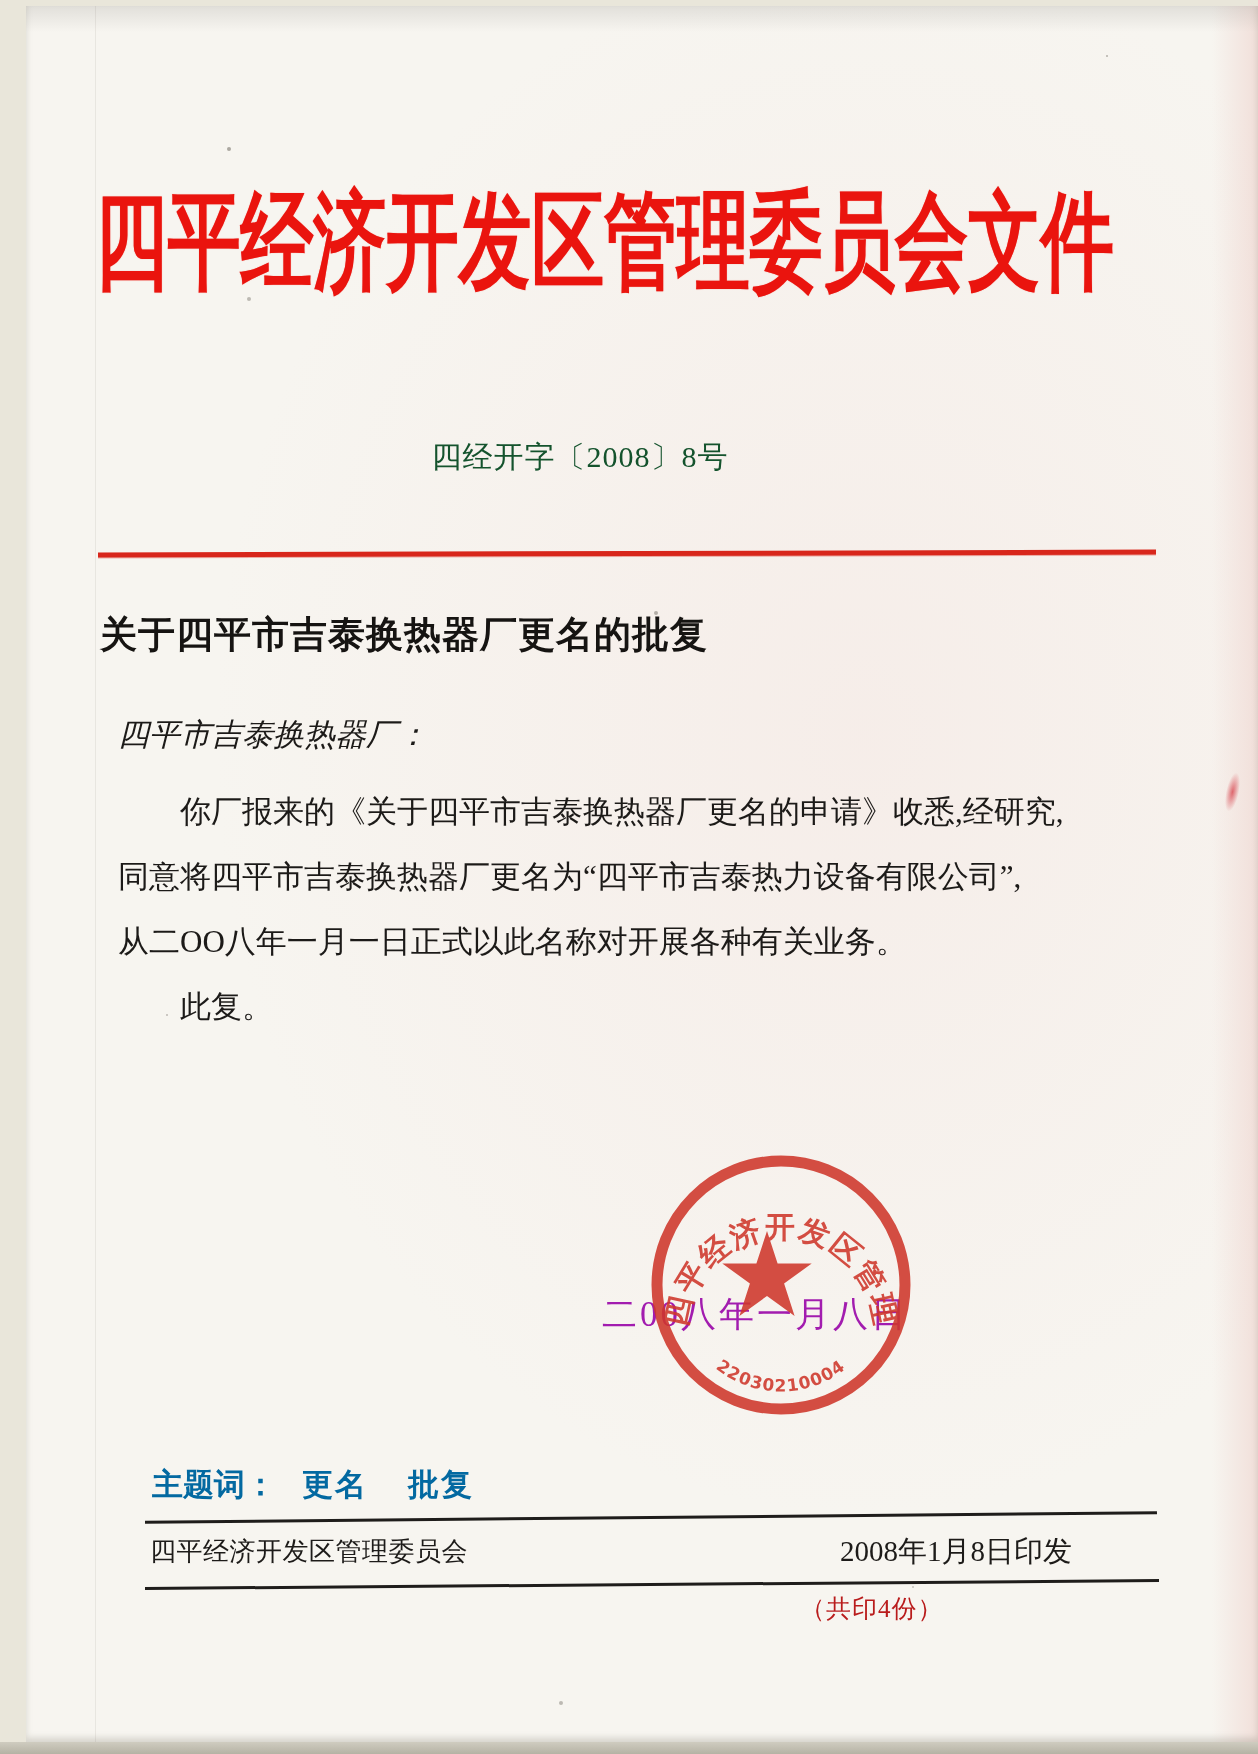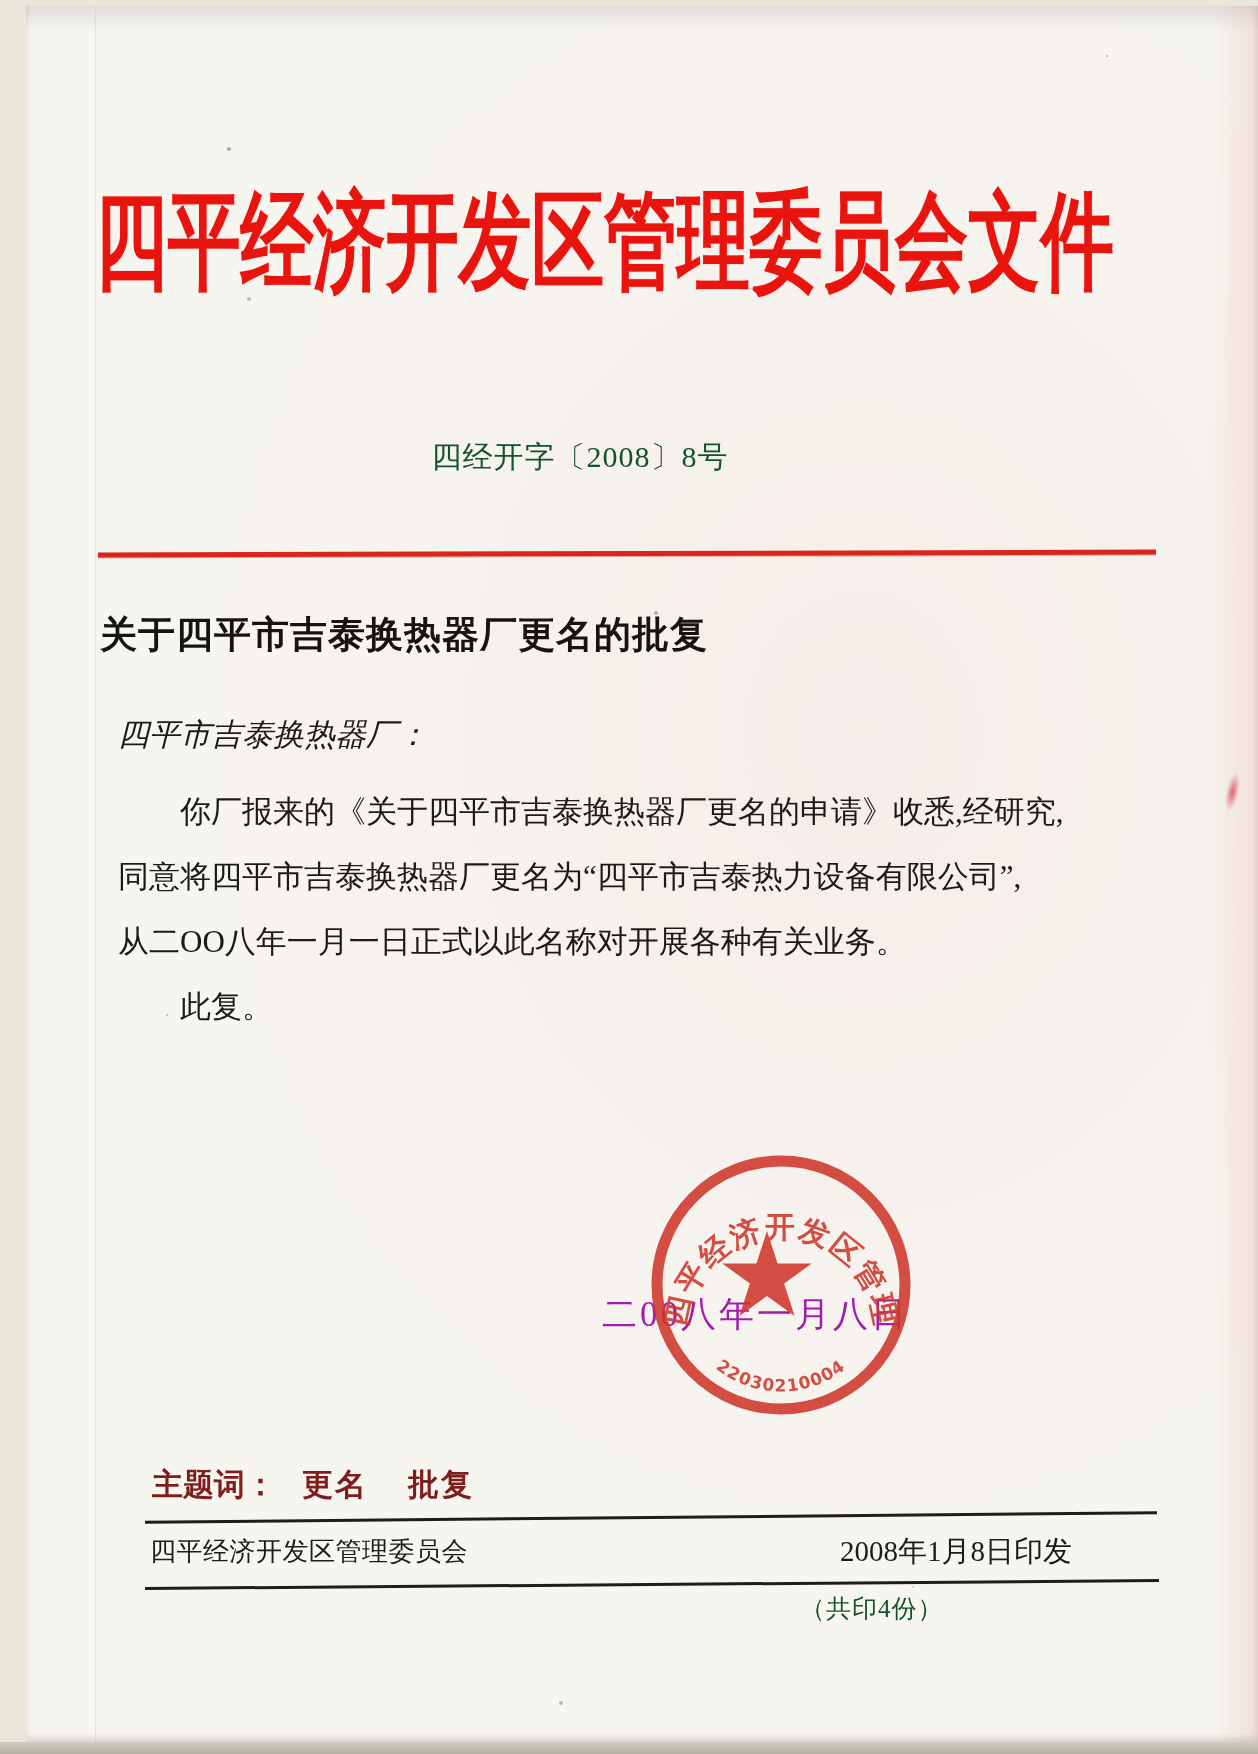--- a/index.html
+++ b/index.html
@@ -67,32 +67,32 @@
   
   .issue-date{
     position:absolute;left:602px;top:1291px;z-index:1;
     font-size:35px;color:#a21caf;letter-spacing:3px;white-space:nowrap;
   }
   .seal{position:absolute;left:645px;top:1150px;width:272px;height:272px;
     z-index:2;opacity:0.88;}
 
   
   .subject-row{position:absolute;left:152px;top:1464px;display:flex;
-    align-items:baseline;font-weight:bold;font-size:31px;color:#7f1d1d;}
+    align-items:baseline;font-weight:bold;font-size:31px;color:#0369a1;}
   .subject-label{margin-right:26px;}
   .subject-keyword{margin-right:40px;letter-spacing:2px;}
   .black-rule{position:absolute;height:3px;background:#1f1d1b;}
   .rule1{left:145px;top:1516px;width:1012px;transform:rotate(-0.55deg);}
   .rule2{left:145px;top:1583px;width:1014px;transform:rotate(-0.45deg);}
   .office-row-left{position:absolute;left:150px;top:1534px;
     font-size:26px;color:#1d1b19;letter-spacing:0.5px;white-space:nowrap;}
   .office-row-right{position:absolute;left:840px;top:1532px;
     font-size:29px;color:#1d1b19;white-space:nowrap;text-align:right;}
   .copies-note{position:absolute;left:800px;top:1592px;
-    font-size:25px;color:#14532d;letter-spacing:1px;}
+    font-size:25px;color:#b91c1c;letter-spacing:1px;}
 </style>
 </head>
 <body>
 
 <div class="paper"></div>
 <div class="crease"></div>
 <div class="specks"></div>
 <div class="red-smudge"></div>
 <div class="bottom-edge"></div>
 

